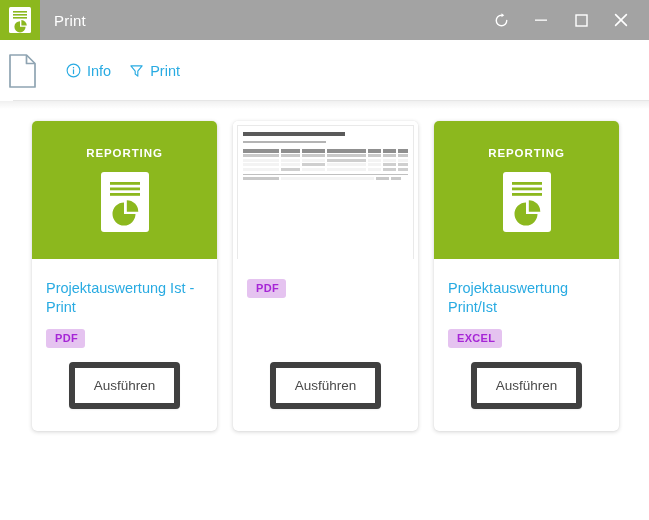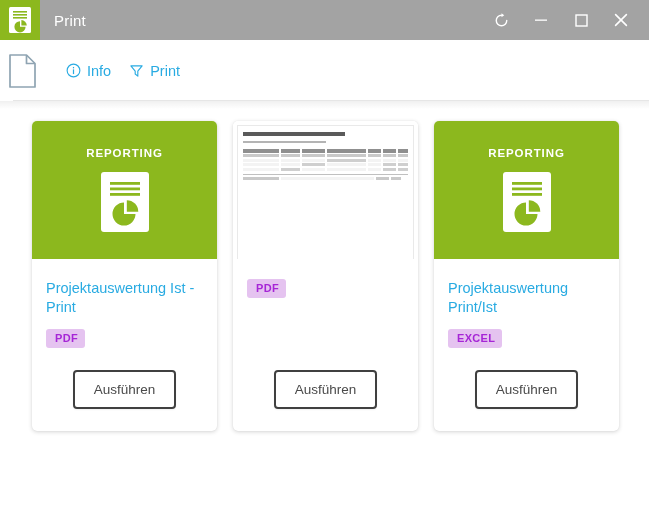--- a/index.html
+++ b/index.html
@@ -253,21 +253,21 @@
 
   .card-footer {
     margin-top: auto;
     display: flex;
     justify-content: center;
     padding-bottom: 22px;
   }
 
   .run-btn {
     background: #ffffff;
-    border: 2px solid #404040;
+    border: 6px solid #404040;
     border-radius: 4px;
     color: #4a4a4a;
     font-size: 13.5px;
     padding: 10px 19px;
     cursor: pointer;
     font-family: "Liberation Sans", sans-serif;
     box-shadow: 0 1px 2px rgba(0,0,0,0.06);
     white-space: nowrap;
   }
 </style>

